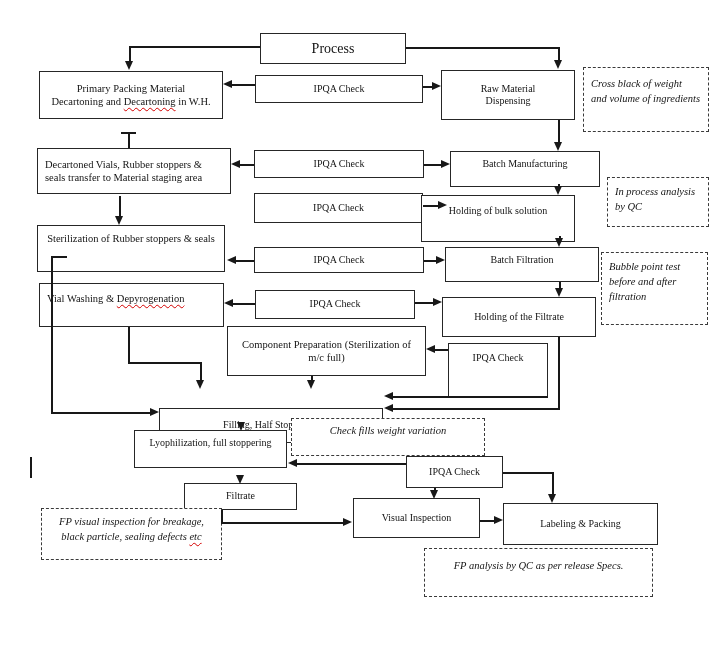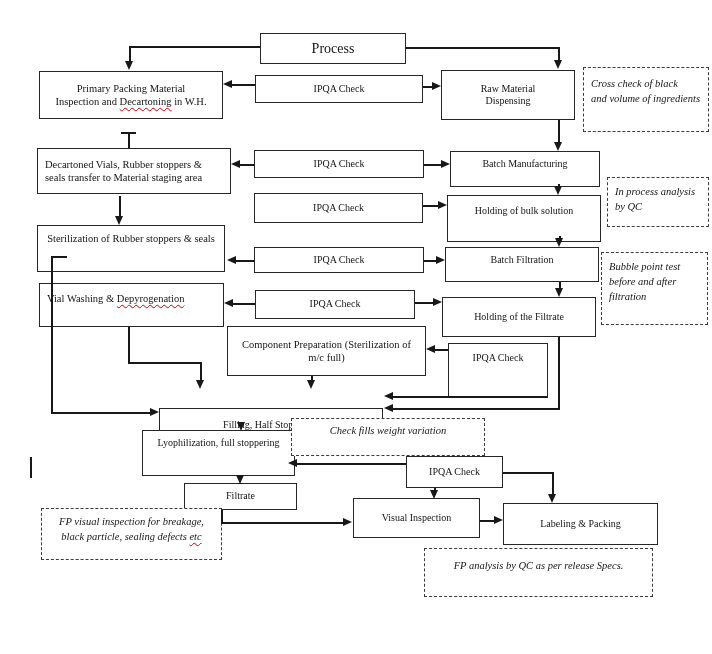--- a/index.html
+++ b/index.html
@@ -34,21 +34,21 @@
 <body>
 
 <div id="stage">
 
   <div class="box big" style="left:260px;top:33px;width:146px;height:31px">
     <div class="ln">Process</div>
   </div>
 
   <div class="box" style="left:39px;top:71px;width:184px;height:48px">
     <div class="ln">Primary Packing Material</div>
-    <div class="ln"><span>Inspection and </span><span class="sq">Decartoning</span><span> in W.H.</span></div>
+    <div class="ln"><span>Decartoning and </span><span class="sq">Decartoning</span><span> in W.H.</span></div>
   </div>
 
   <div class="box md" style="left:255px;top:75px;width:168px;height:28px">
     <div class="ln">IPQA Check</div>
   </div>
 
   <div class="box md" style="left:441px;top:70px;width:134px;height:50px">
     <div class="ln">Raw Material</div>
     <div class="ln">Dispensing</div>
   </div>
@@ -63,21 +63,21 @@
   </div>
 
   <div class="box md av-top" style="left:450px;top:151px;width:150px;height:36px">
     <div class="ln">Batch Manufacturing</div>
   </div>
 
   <div class="box md" style="left:254px;top:193px;width:169px;height:30px">
     <div class="ln">IPQA Check</div>
   </div>
 
-  <div class="box md av-top" style="left:447px;top:195px;width:154px;height:47px;padding-top:9px">
+  <div class="box md av-top" style="left:421px;top:195px;width:154px;height:47px;padding-top:9px">
     <div class="ln">Holding of bulk solution</div>
   </div>
 
   <div class="box av-top" style="left:37px;top:225px;width:188px;height:47px">
     <div class="ln">Sterilization of Rubber stoppers &amp; seals</div>
   </div>
 
   <div class="box md" style="left:254px;top:247px;width:170px;height:26px">
     <div class="ln">IPQA Check</div>
   </div>
@@ -104,42 +104,42 @@
   </div>
 
   <div class="box md av-top" style="left:448px;top:343px;width:100px;height:54px;padding-top:8px">
     <div class="ln">IPQA Check</div>
   </div>
 
   <div class="box md" style="left:159px;top:408px;width:224px;height:35px">
     <div class="ln">Filling, Half Stoppering</div>
   </div>
 
-  <div class="box md av-top" style="left:142px;top:430px;width:153px;height:46px">
+  <div class="box md av-top" style="left:134px;top:430px;width:153px;height:38px">
     <div class="ln">Lyophilization, full stoppering</div>
   </div>
 
   <div class="box md" style="left:406px;top:456px;width:97px;height:32px">
     <div class="ln">IPQA Check</div>
   </div>
 
   <div class="box md" style="left:184px;top:483px;width:113px;height:27px">
     <div class="ln">Filtrate</div>
   </div>
 
   <div class="box md" style="left:353px;top:498px;width:127px;height:40px">
     <div class="ln">Visual Inspection</div>
   </div>
 
   <div class="box md" style="left:503px;top:503px;width:155px;height:42px">
     <div class="ln">Labeling &amp; Packing</div>
   </div>
 
   <div class="dash al-left" style="left:583px;top:67px;width:126px;height:65px;padding-top:8px">
-    <div class="ln">Cross check of black</div>
+    <div class="ln">Cross black of weight</div>
     <div class="ln">and volume of ingredients</div>
   </div>
 
   <div class="dash al-left" style="left:601px;top:252px;width:107px;height:73px">
     <div class="ln">Bubble point test</div>
     <div class="ln">before and after</div>
     <div class="ln">filtration</div>
   </div>
 
   <div class="dash al-left" style="left:607px;top:177px;width:102px;height:50px">

